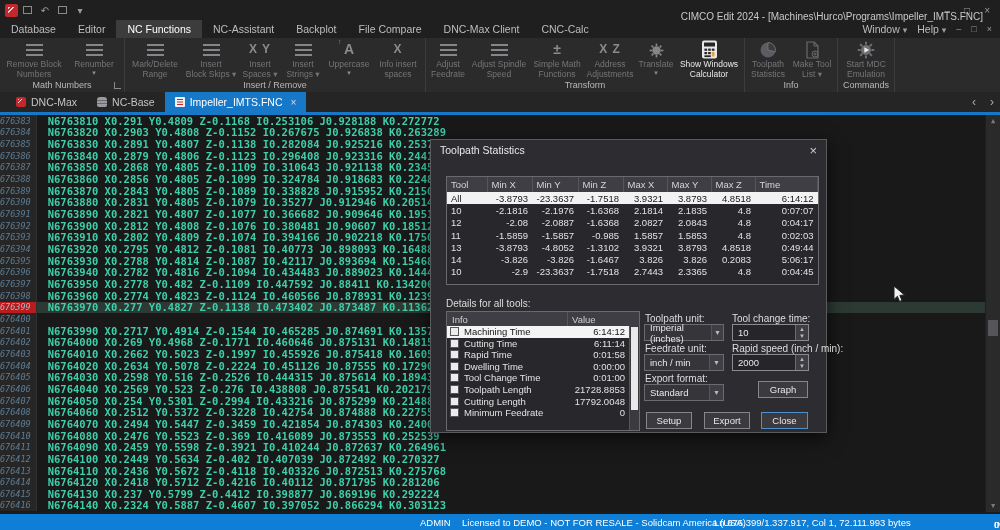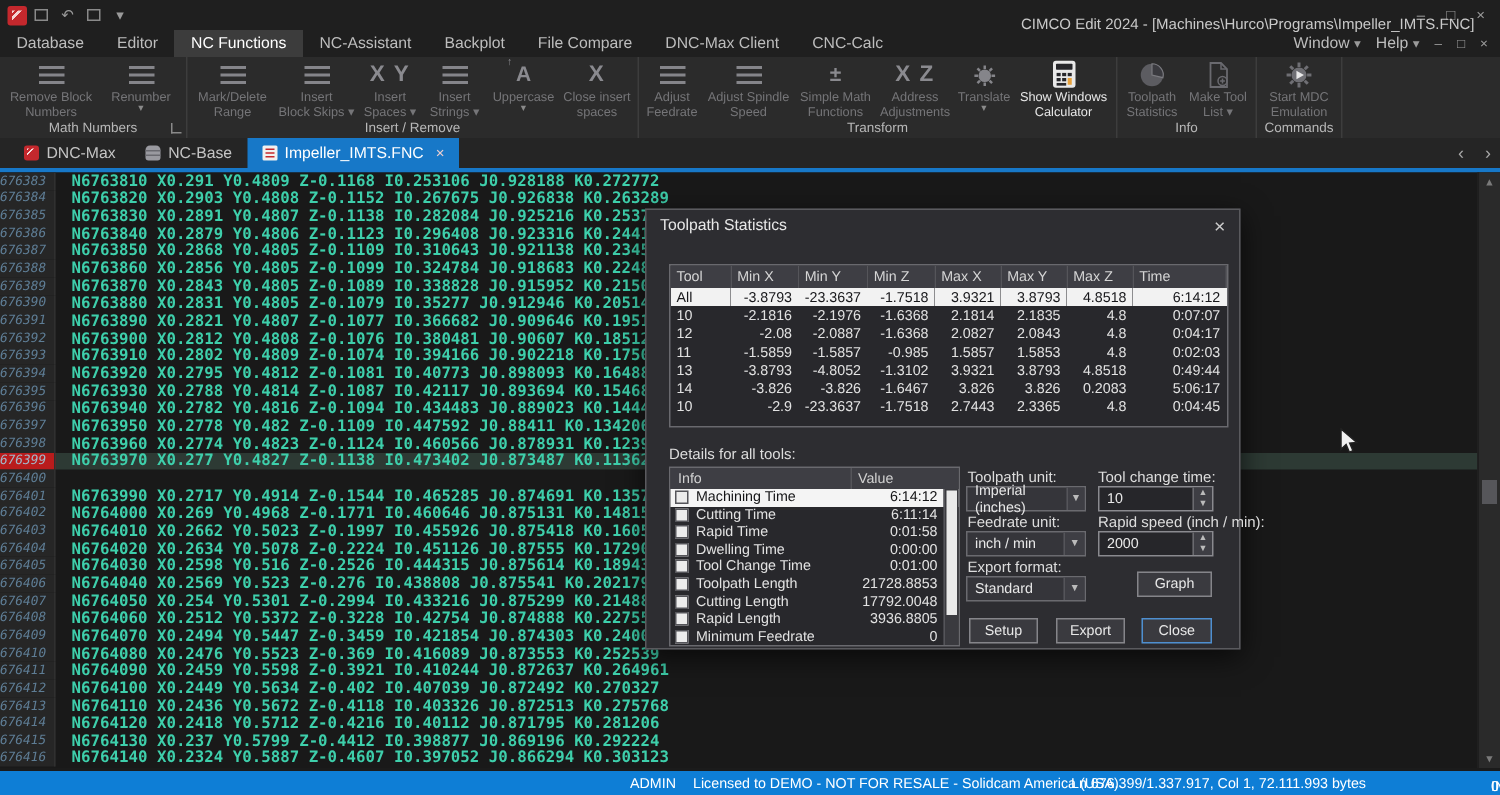--- a/index.html
+++ b/index.html
@@ -34,21 +34,21 @@
             font-family:"Liberation Sans",sans-serif; height:41px; }
   .rb-btn.enabled { color:#e8e8e8; }
   .rb-btn .rb-ic { height:20px; display:flex; align-items:center; justify-content:center; }
   .rb-btn .caret-below { font-size:7px; color:#8a8a8a; line-height:5px; }
   .rb-label { height:13px; text-align:center; font-size:9px; color:#b8b8b8; position:relative; line-height:13px; }
   .launcher { position:absolute; right:1px; top:3px; width:7px; height:7px; border:1px solid #8a8a8a; border-top:none; border-right:none; }
   .ic-lines { width:17px; height:12px;
       background:linear-gradient(#85858a,#85858a) 0 0/17px 2.4px no-repeat,
                  linear-gradient(#85858a,#85858a) 0 4.8px/17px 2.4px no-repeat,
                  linear-gradient(#85858a,#85858a) 0 9.6px/17px 2.4px no-repeat; }
-  .ic-text { color:#8a8a8f; font-size:15px; font-weight:bold; letter-spacing:1px; position:relative; }
+  .ic-text { color:#8a8a8f; font-size:12px; font-weight:bold; letter-spacing:1px; position:relative; }
   .ic-big { font-size:14px; color:#8a8a8f; font-weight:bold; position:relative; }
   .ic-big .up { position:absolute; top:-4px; left:-6px; font-size:7px; font-style:normal; }
 
   
   .tabbar { height:20px; background:#252525; display:flex; align-items:stretch; padding-left:6px; position:relative; }
   .doc-tab { display:flex; align-items:center; gap:5px; padding:0 10px; font-size:10.5px; color:#c5c5c5; cursor:default; }
   .doc-tab.active { background:#1778c8; color:#ffffff; }
   .doc-tab .close-x { font-size:10px; margin-left:3px; color:#f0d0d0; }
   .tab-ic { width:10px; height:10px; border-radius:2px; flex:0 0 auto; position:relative; }
   .tab-ic.red { background:#c4282d; }
@@ -215,21 +215,21 @@
           <div class="rb-ic">
             <span class="ic-big">A<i class="up">↑</i></span>
           </div>
           <div>Uppercase</div>
           <div class="caret-below">▾</div>
         </button>
         <button class="rb-btn" style="width: 50px;">
           <div class="rb-ic">
             <span class="ic-text">X</span>
           </div>
-          <div>Close insert</div>
+          <div>Info insert</div>
           <div>spaces</div>
         </button>
       </div>
       <div class="rb-label"><span>Insert / Remove</span></div>
     </div>
     <div class="rb-group">
       <div class="rb-buttons">
         <button class="rb-btn" style="width: 40px;">
           <div class="rb-ic">
             <div class="ic-lines"></div>
@@ -557,25 +557,20 @@
           <span class="lbl">Toolpath Length</span>
           <span class="val">21728.8853</span>
         </div>
         <div class="det-row">
           <span class="cb"></span>
           <span class="lbl">Cutting Length</span>
           <span class="val">17792.0048</span>
         </div>
         <div class="det-row">
           <span class="cb"></span>
-          <span class="lbl">Rapid Length</span>
-          <span class="val">3936.8805</span>
-        </div>
-        <div class="det-row">
-          <span class="cb"></span>
           <span class="lbl">Minimum Feedrate</span>
           <span class="val">0</span>
         </div>
       </div>
     <div class="det-scroll">
       <div class="det-thumb"></div>
     </div>
   </div>
 
   <span class="dlg-lbl" style="left:214px;top:173px">Toolpath unit:</span>

